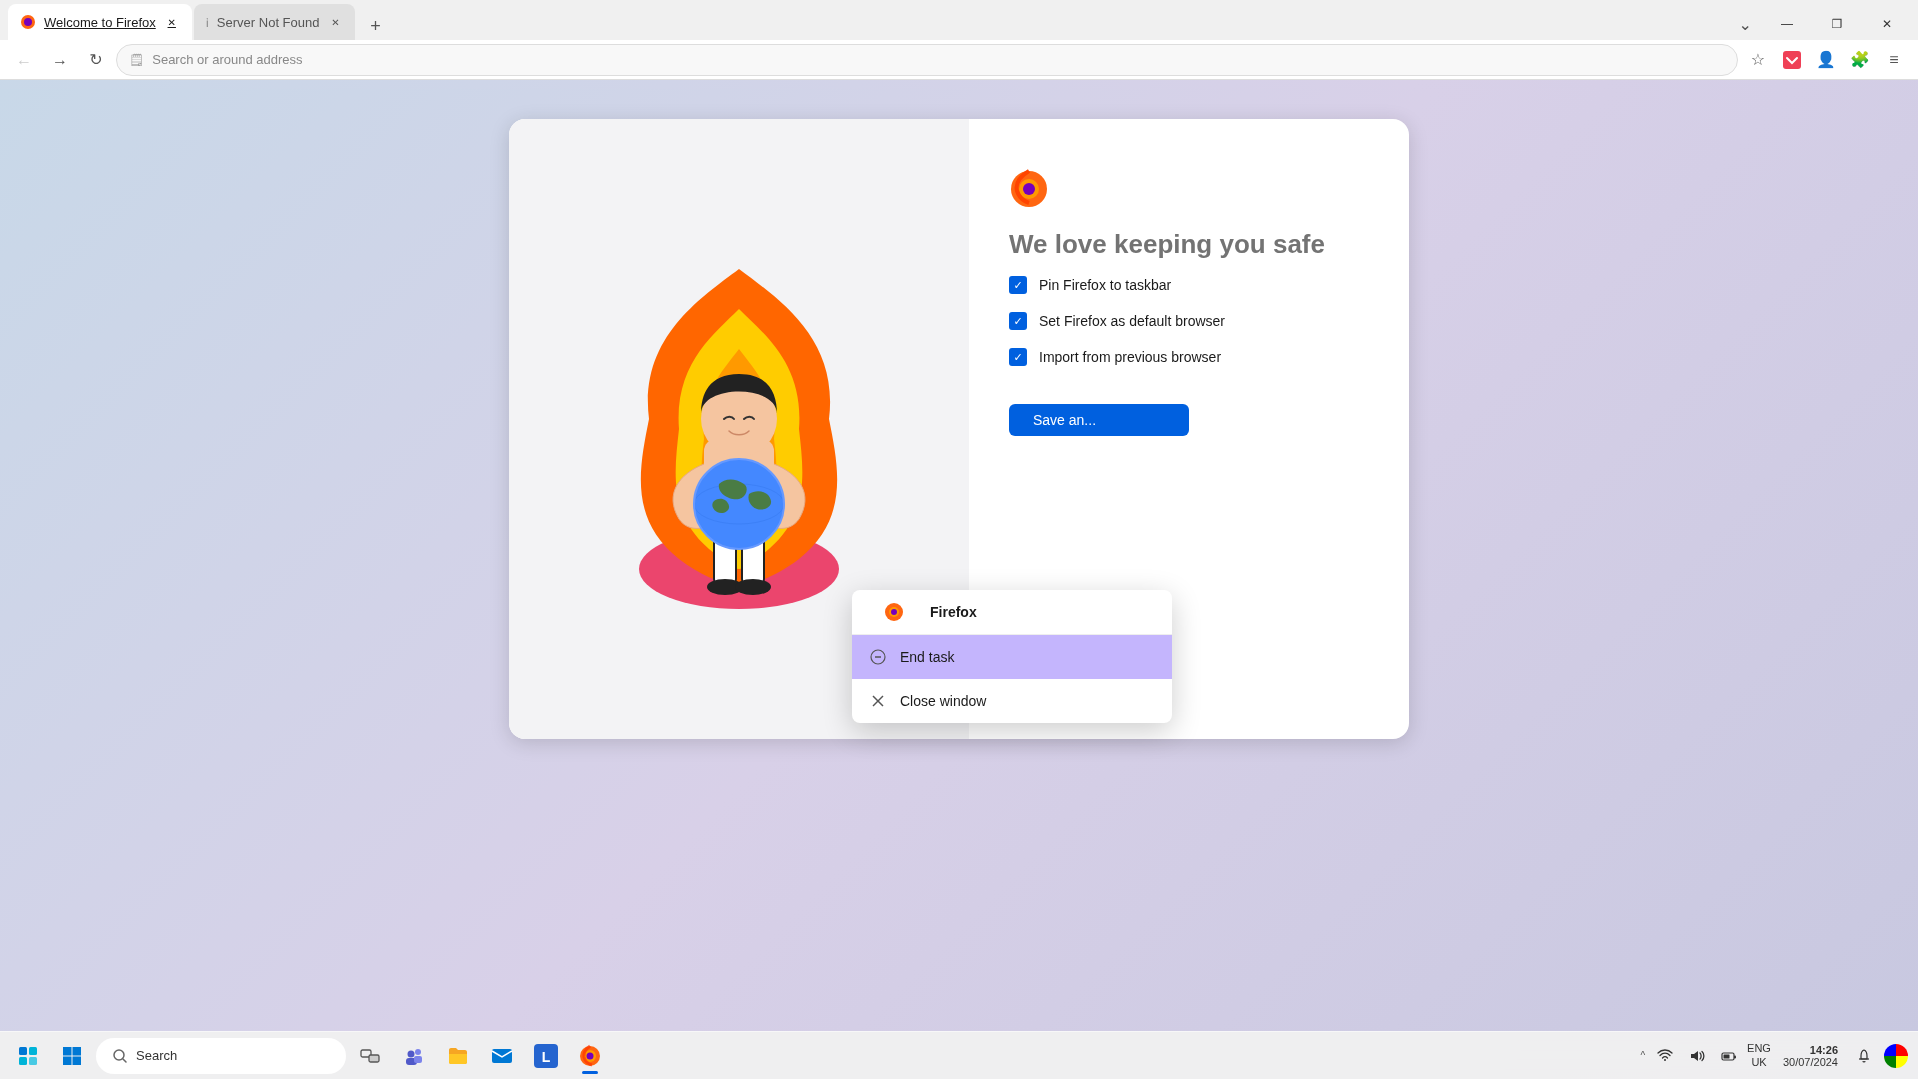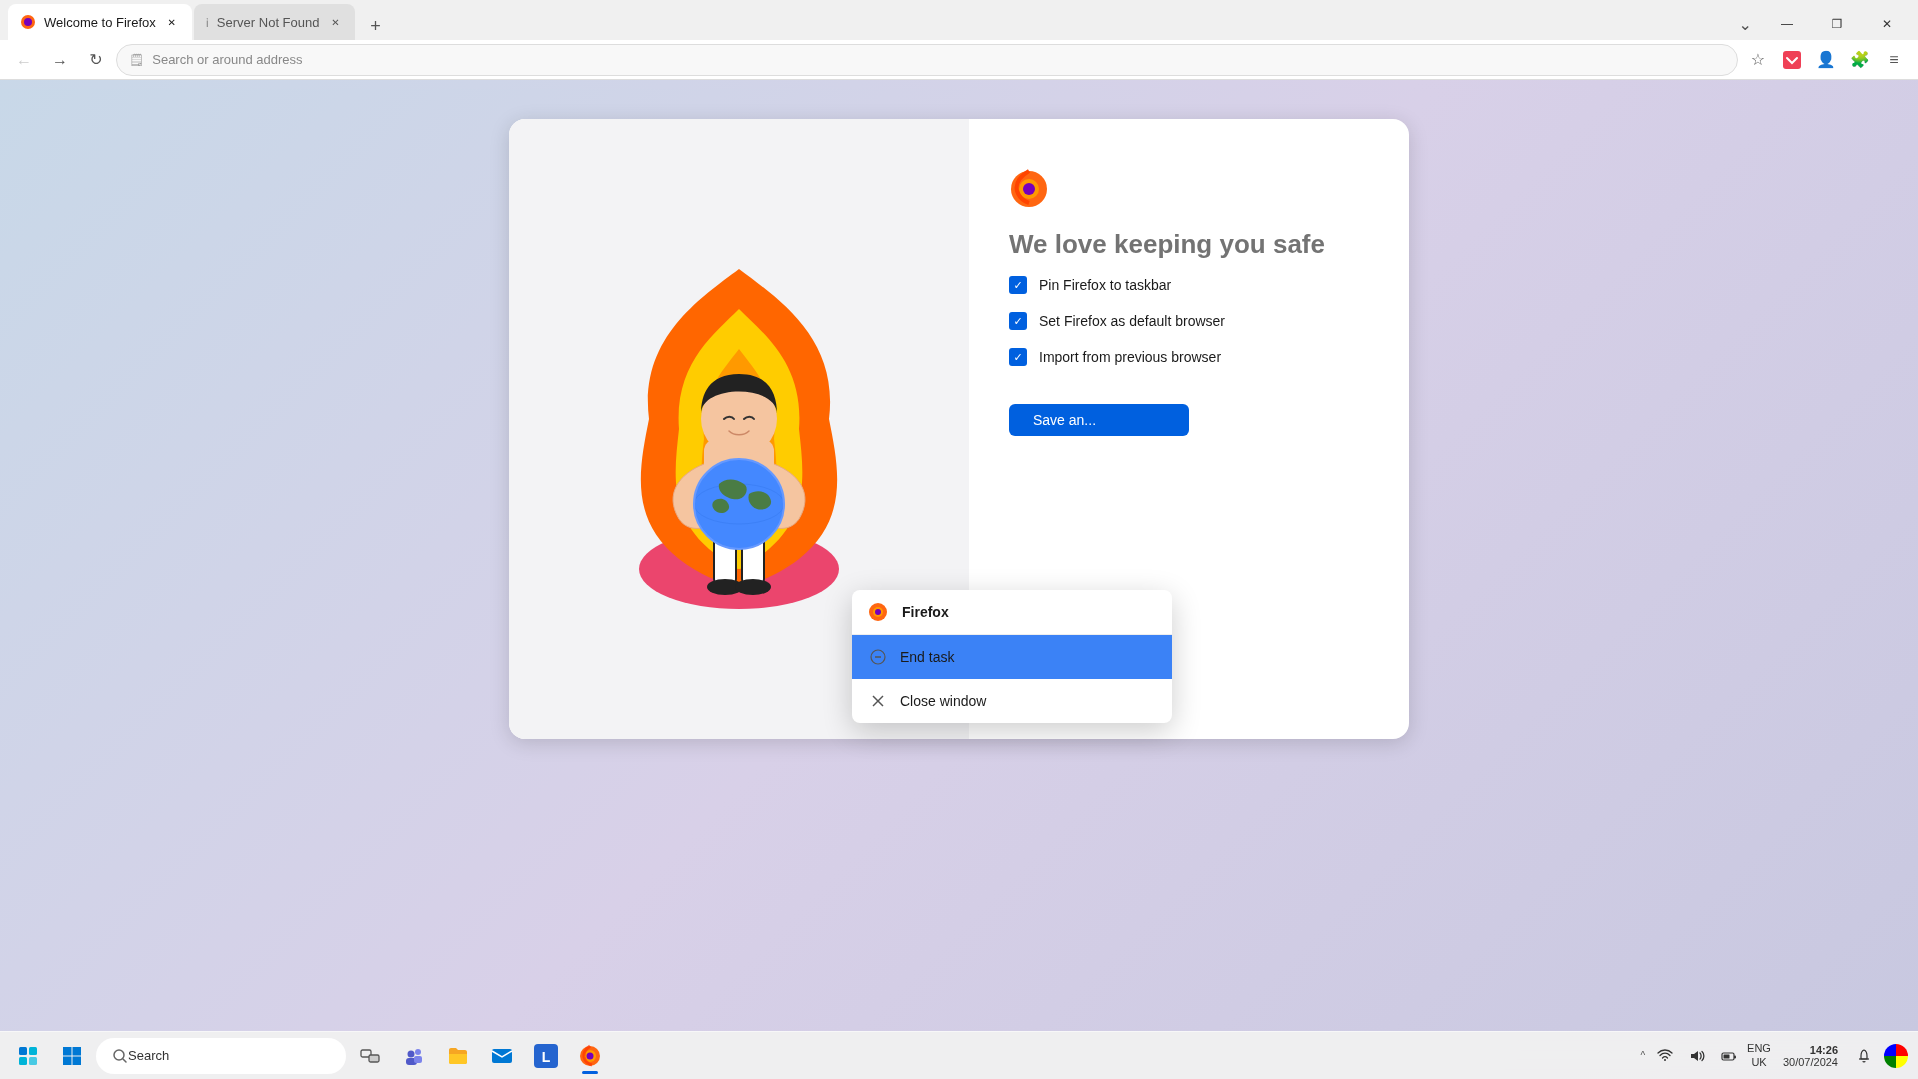--- a/index.html
+++ b/index.html
@@ -37,20 +37,21 @@
       border-radius: 8px 8px 0 0;
       gap: 8px;
       font-size: 13px;
       cursor: pointer;
       position: relative;
     }
 
     .tab.active {
       background: white;
       color: #1a1a1a;
+      text-decoration: underline;
     }
 
     .tab.inactive {
       background: #e0e0e0;
       color: #555;
     }
 
     .tab-close {
       width: 16px;
       height: 16px;
@@ -272,22 +273,22 @@
       background: white;
       border-radius: 8px;
       box-shadow: 0 8px 30px rgba(0,0,0,0.2);
       overflow: hidden;
       z-index: 1000;
     }
 
     .context-menu-header {
       display: flex;
       align-items: center;
-      gap: 14px;
-      padding: 12px 16px;
+      gap: 26px;
+      padding: 12px 32px;
       border-bottom: 1px solid #eee;
     }
 
     .context-menu-header-text {
       font-size: 14px;
       font-weight: 600;
       color: #1a1a1a;
     }
 
     .context-menu-item {
@@ -298,21 +299,21 @@
       font-size: 14px;
       color: #1a1a1a;
       cursor: pointer;
     }
 
     .context-menu-item:hover, .context-menu-item.highlighted {
       background: #f0f0f0;
     }
 
     .context-menu-item.highlighted {
-      background: #3b82f6;
+      background: #c4b5fd;
     }
 
     .menu-icon {
       width: 20px;
       height: 20px;
       display: flex;
       align-items: center;
       justify-content: center;
       font-size: 14px;
       color: #555;
@@ -334,21 +335,21 @@
       border-top: 1px solid rgba(255,255,255,0.5);
     }
 
     .taskbar-search {
       display: flex;
       align-items: center;
       background: white;
       border-radius: 20px;
       padding: 0 16px;
       height: 36px;
-      gap: 0;
+      gap: 8px;
       min-width: 250px;
       cursor: text;
     }
 
     .taskbar-search-text {
       font-size: 13px;
       color: #333;
     }
 
     .taskbar-item {

